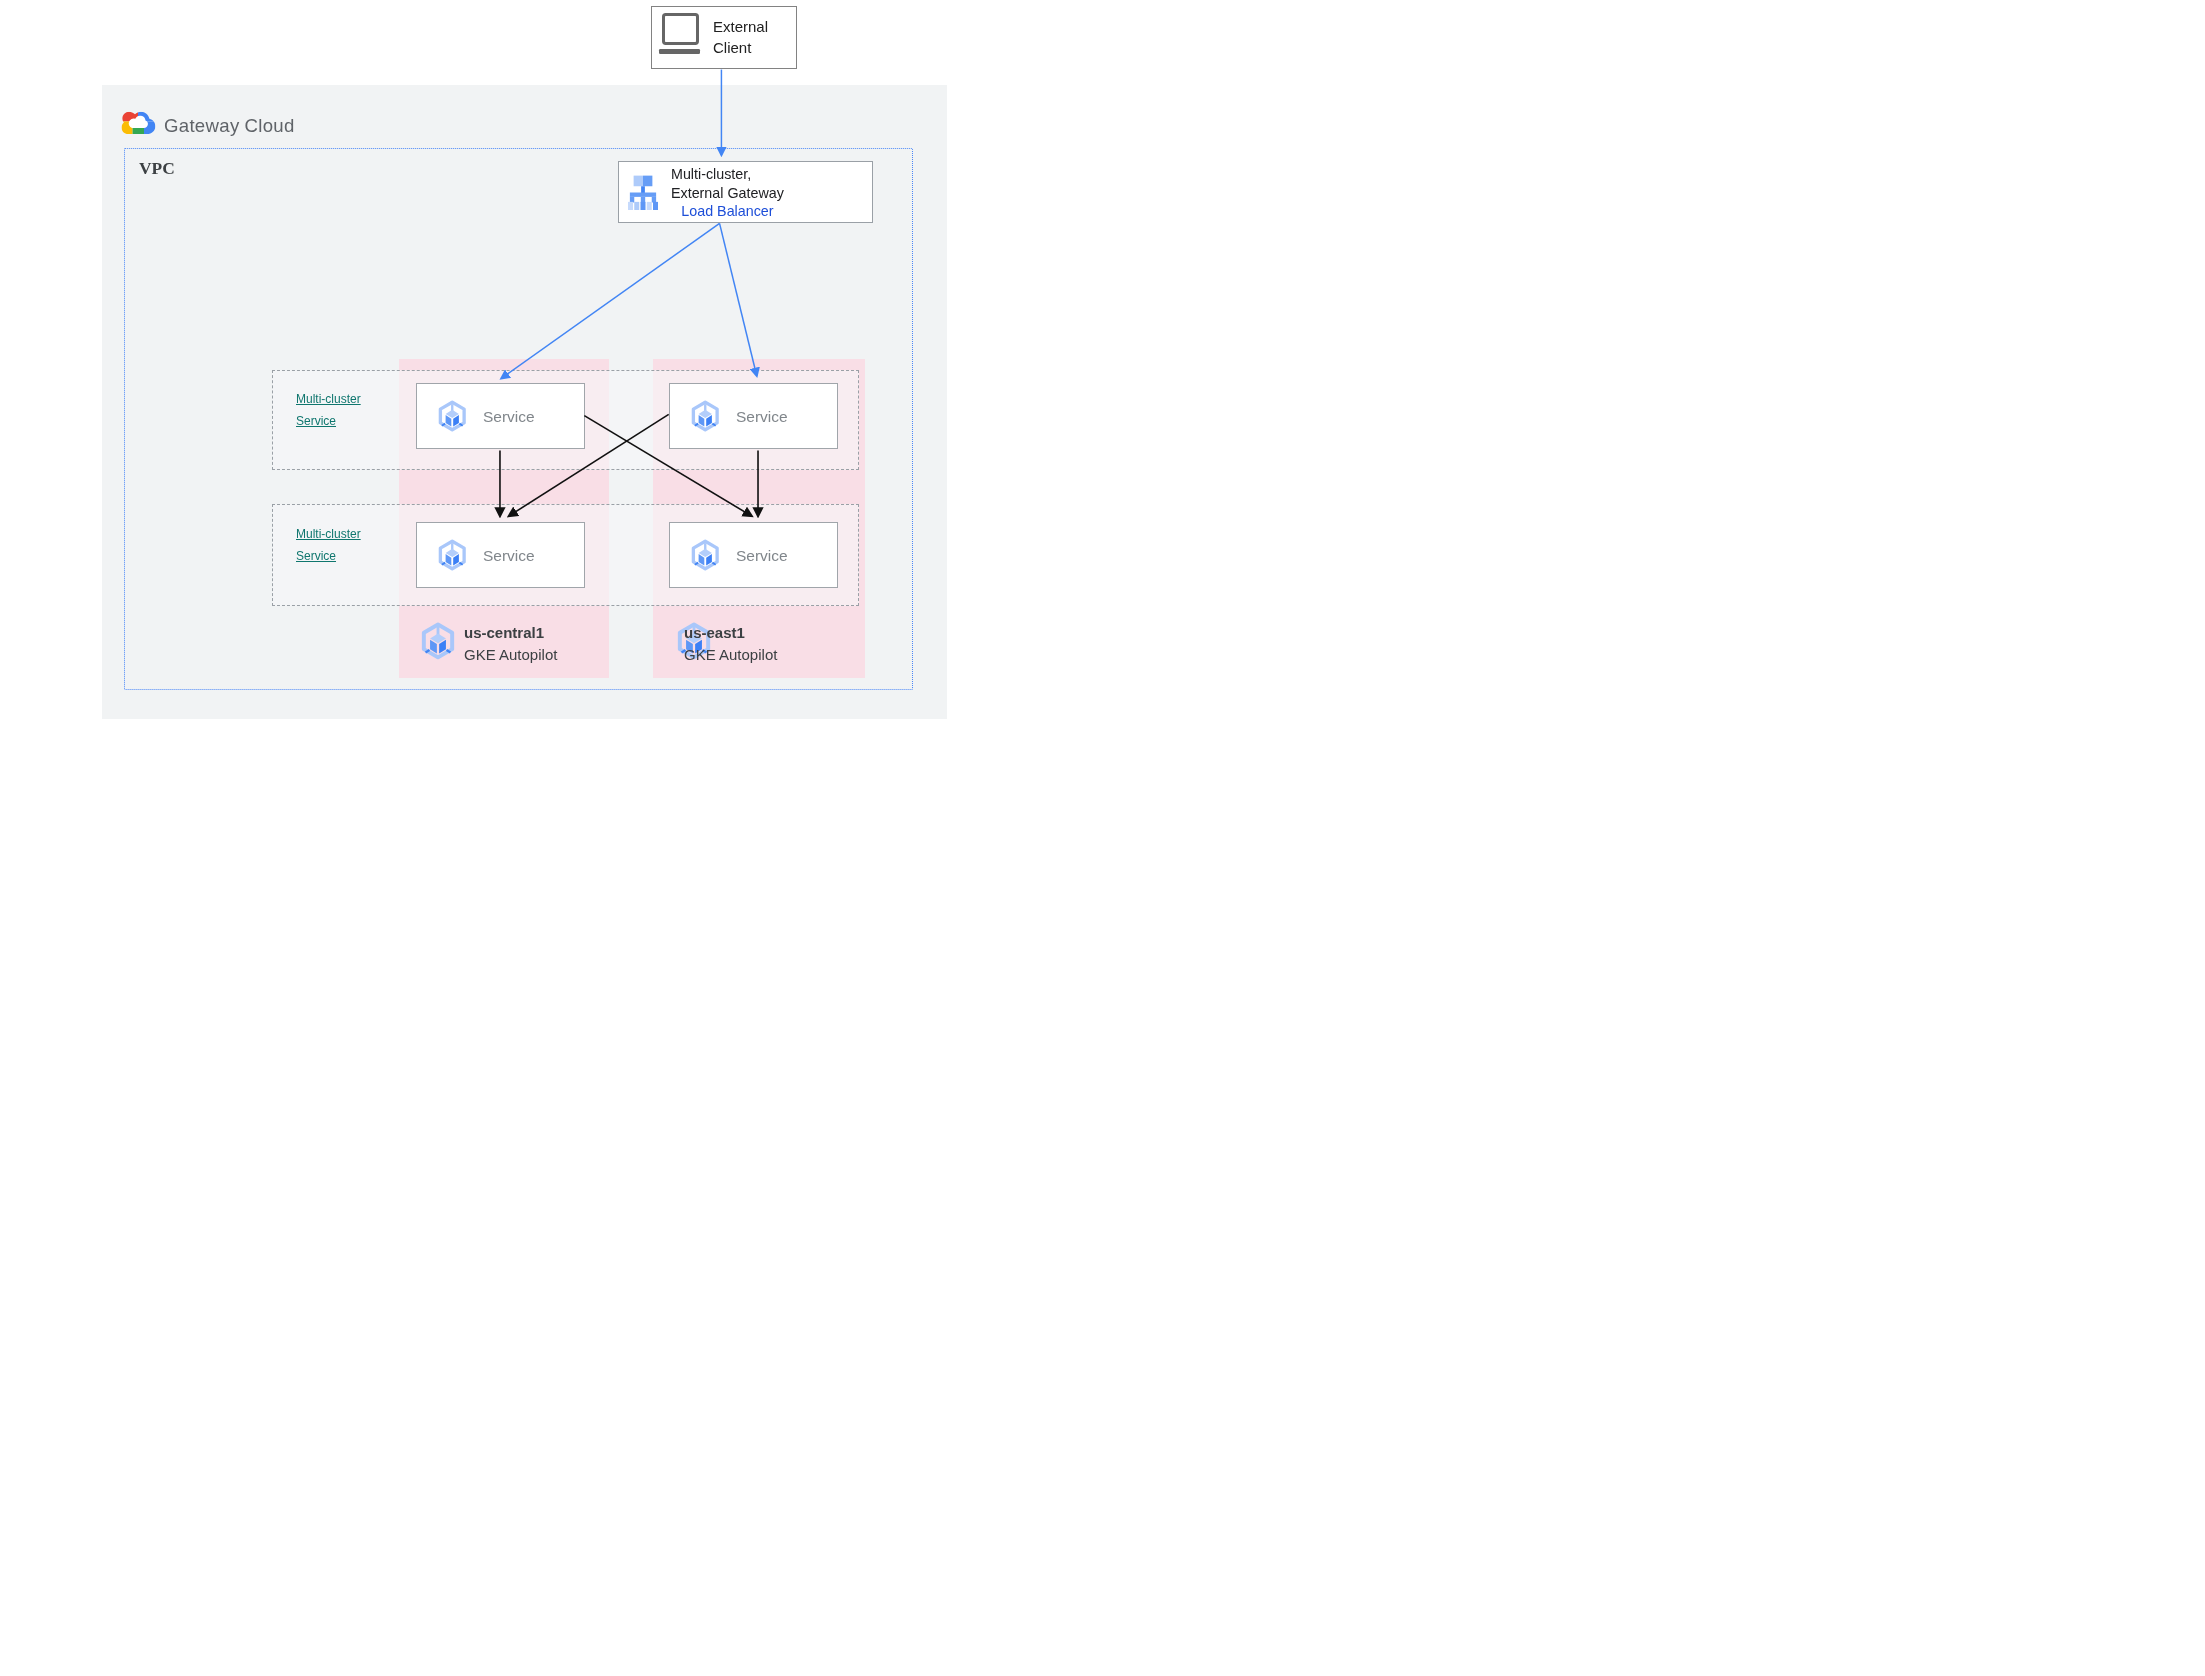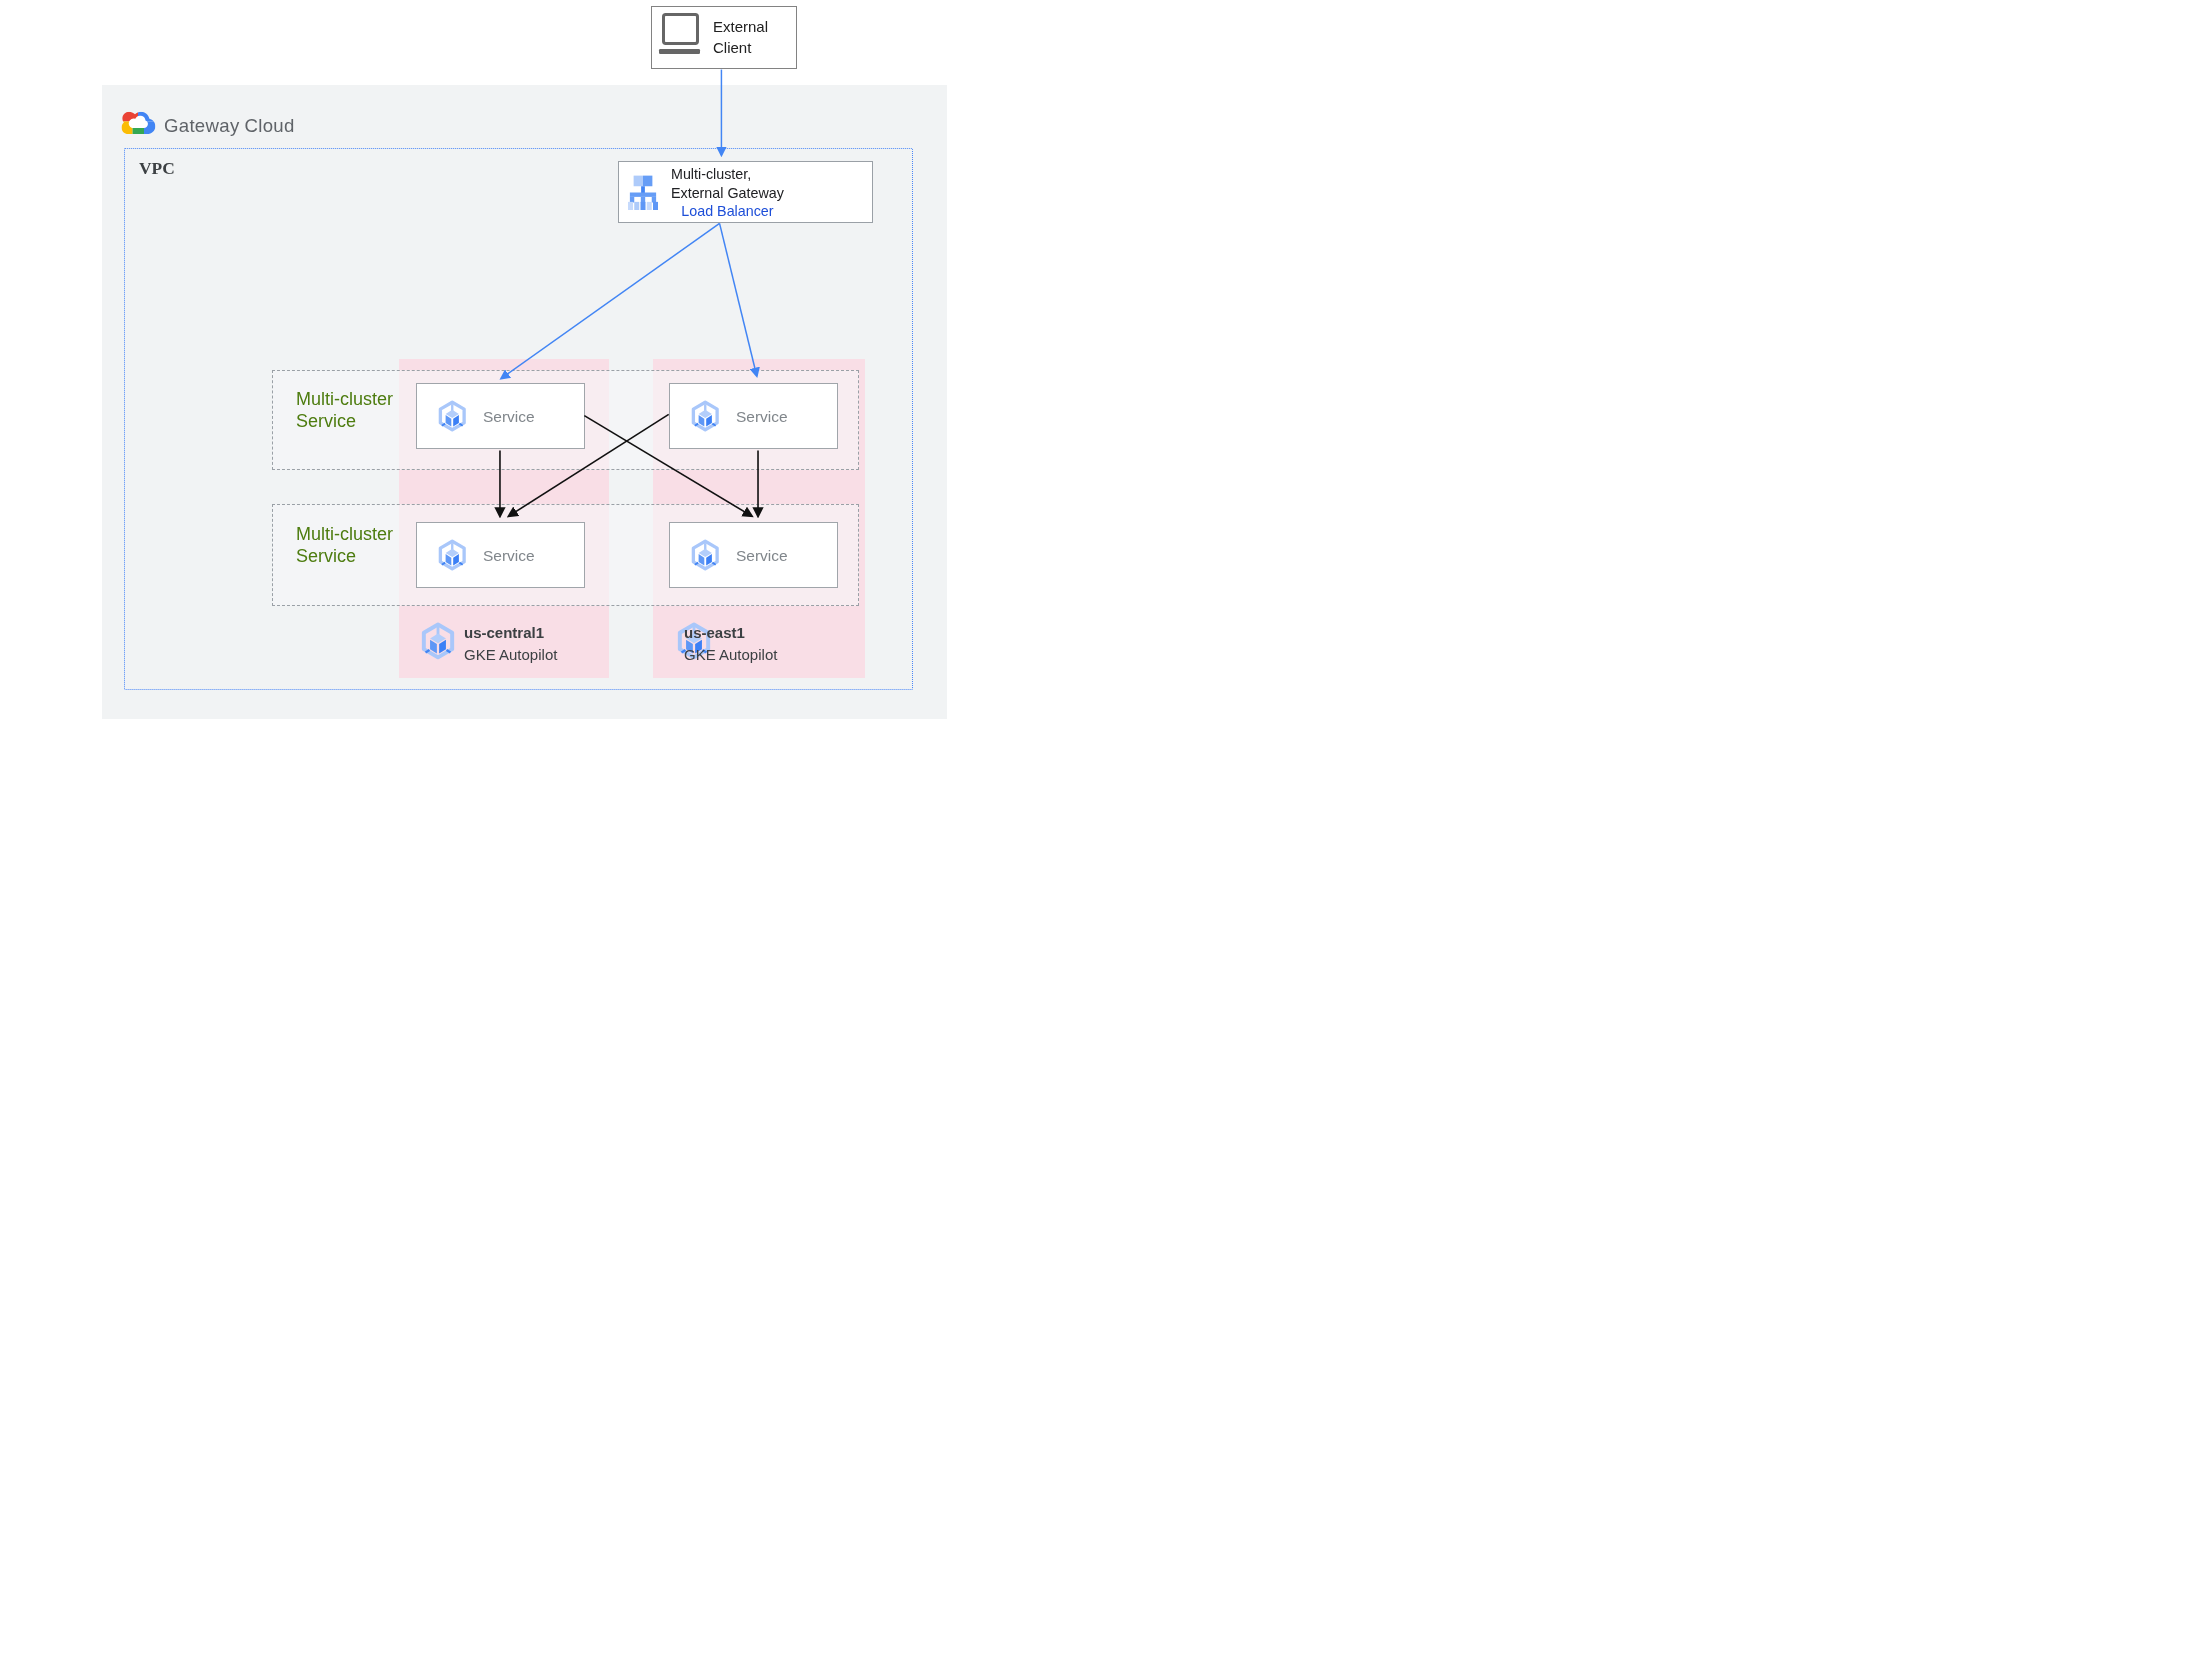--- a/index.html
+++ b/index.html
@@ -36,21 +36,21 @@
 
   
   .pink-col{top:359px;height:319px;background:#f9dee6;}
   .pink-col.c1{left:399px;width:210px;}
   .pink-col.c2{left:653px;width:212px;}
 
   
   .msc-row{left:272px;width:587px;border:1.9px dashed #9aa0a6;background:rgba(246,247,248,0.6);box-sizing:border-box;}
   .msc-row.r1{top:370px;height:100px;}
   .msc-row.r2{top:504px;height:102px;}
-  .msc-label{left:296px;font-size:18px;line-height:22px;color:#4d7c0f;}
+  .msc-label{left:296px;font-size:12px;line-height:22px;color:#0f766e;text-decoration:underline;}
   .msc-label.l1{top:388px;}
   .msc-label.l2{top:523px;}
 
   
   .svc{width:169px;height:66px;background:#fff;border:1.2px solid #a0a5aa;box-sizing:border-box;}
   .svc .hex{left:21px;top:16px;width:28.5px;height:33px;}
   .svc .svc-label{left:66px;top:23.6px;font-size:15.5px;color:#80868b;}
   .svc.tl{left:416px;top:383px;}
   .svc.tr{left:669px;top:383px;}
   .svc.bl{left:416px;top:522px;}

